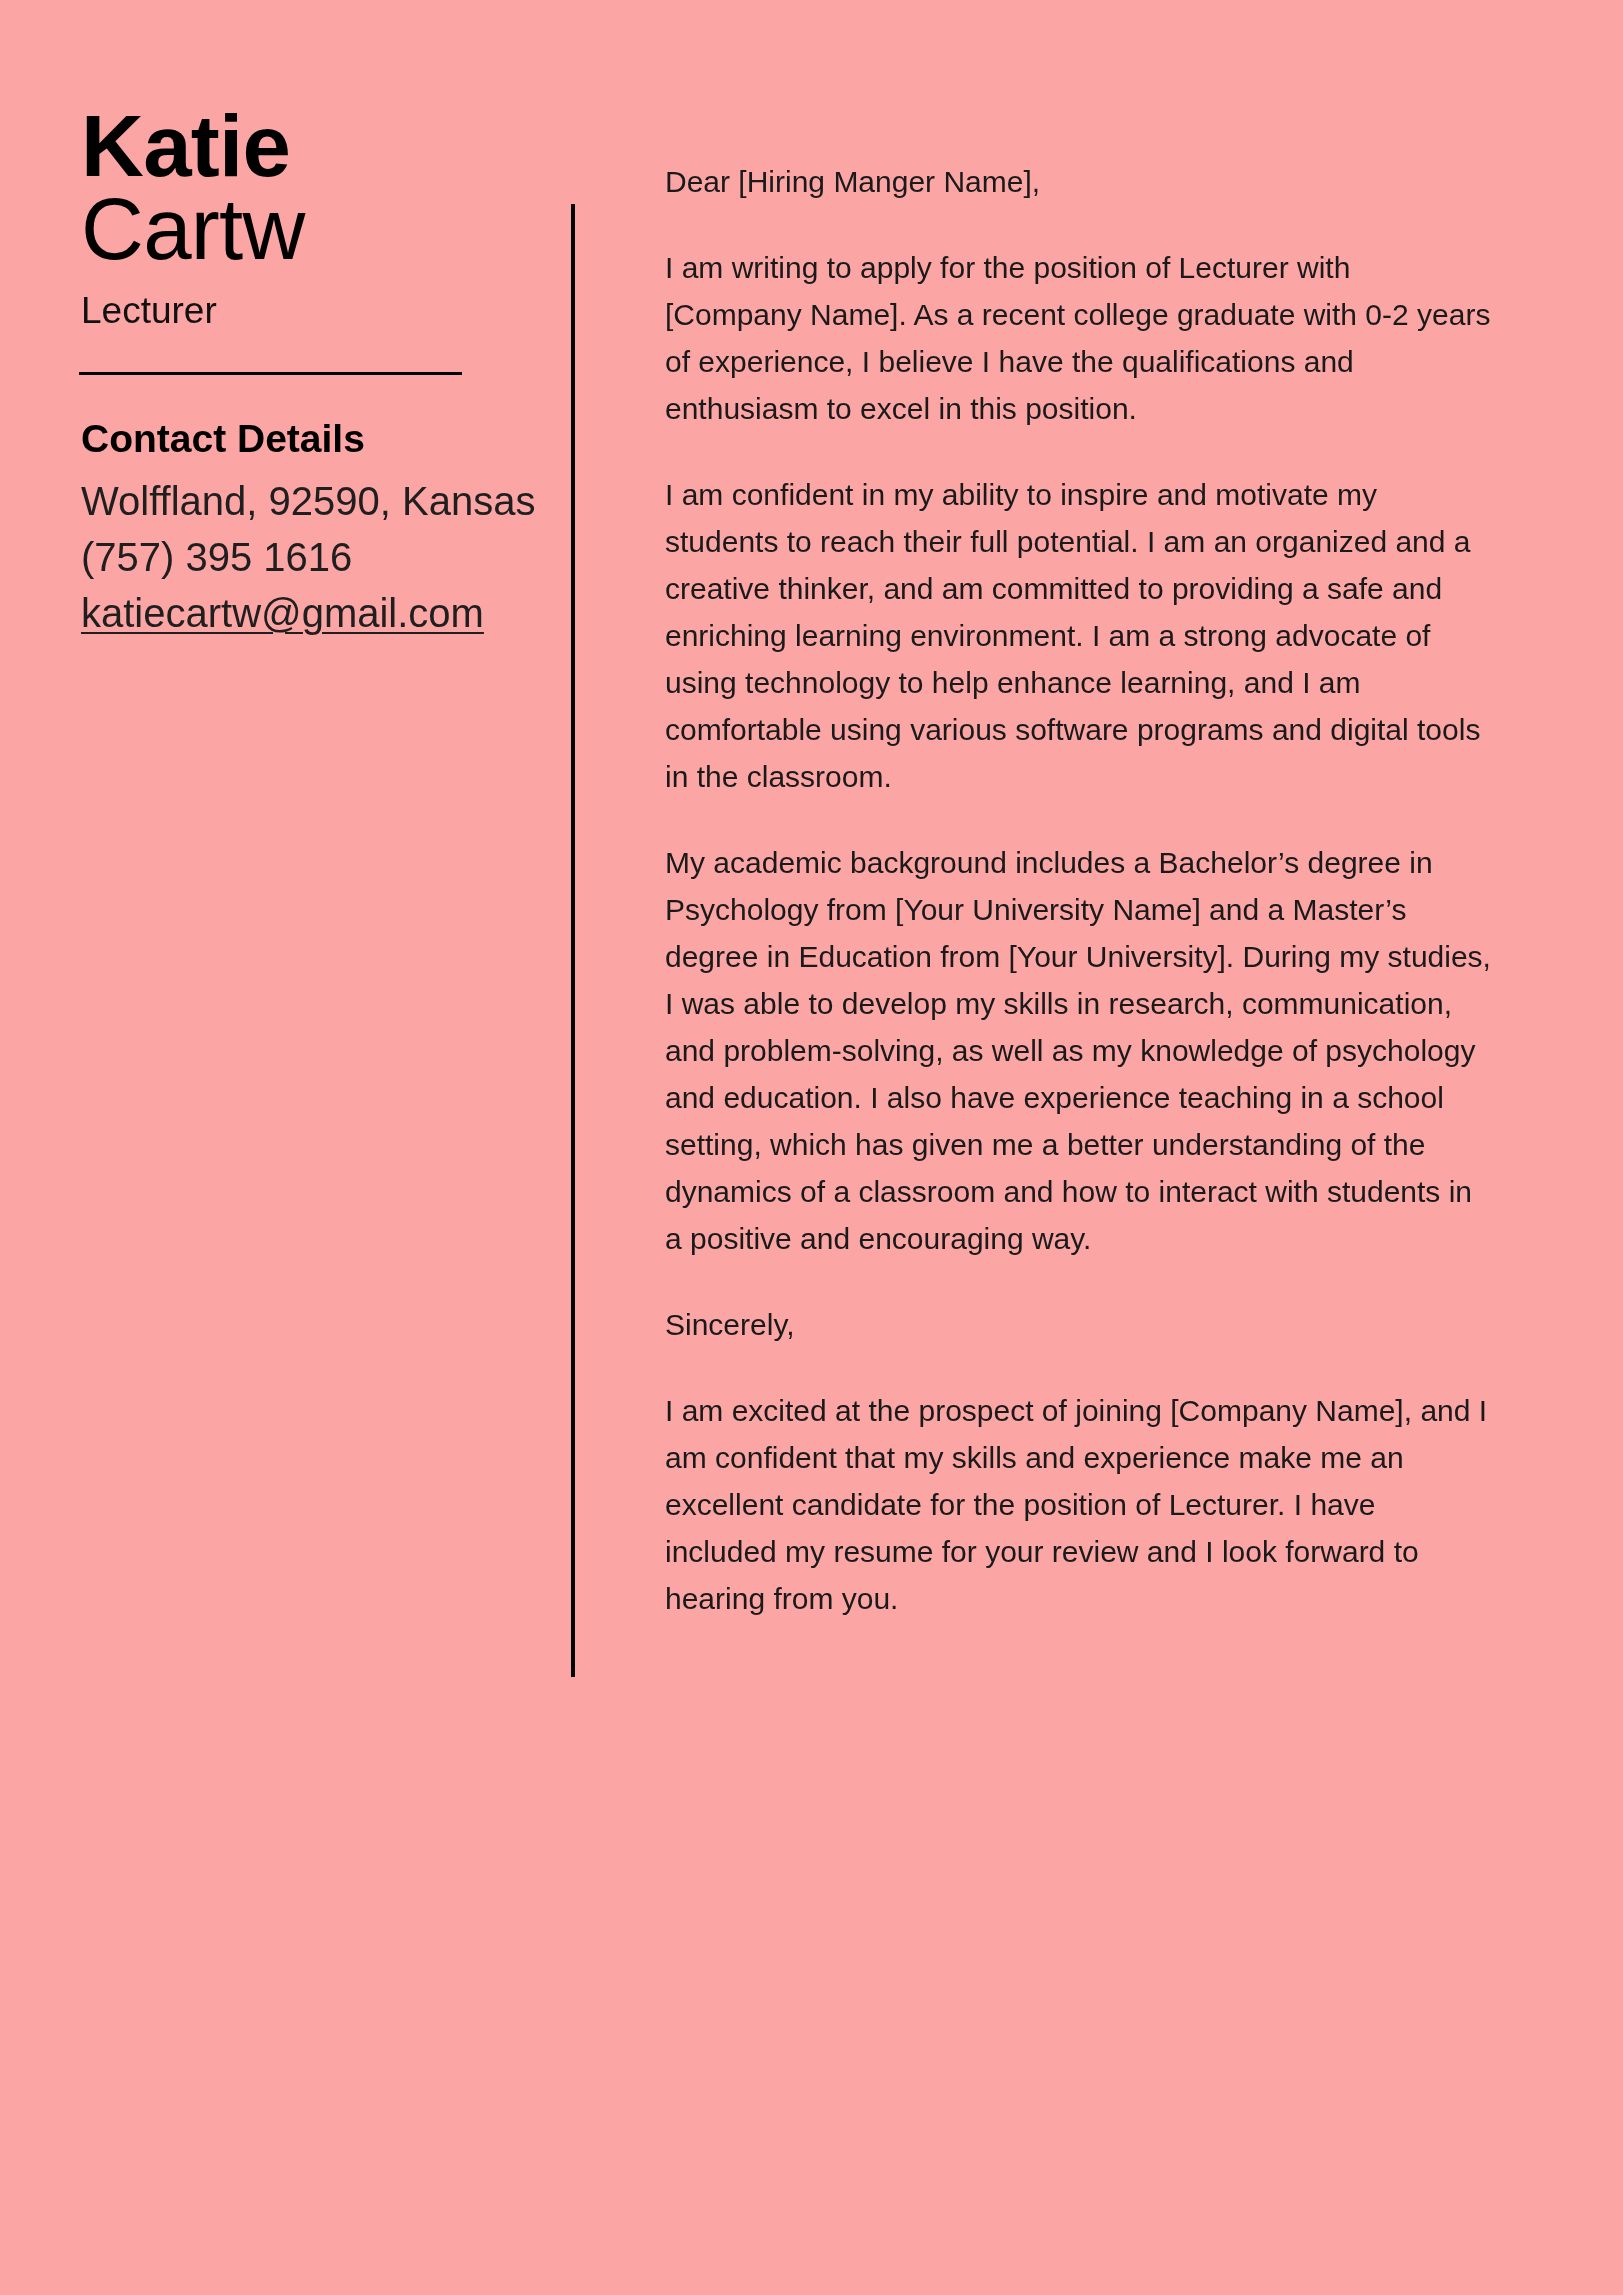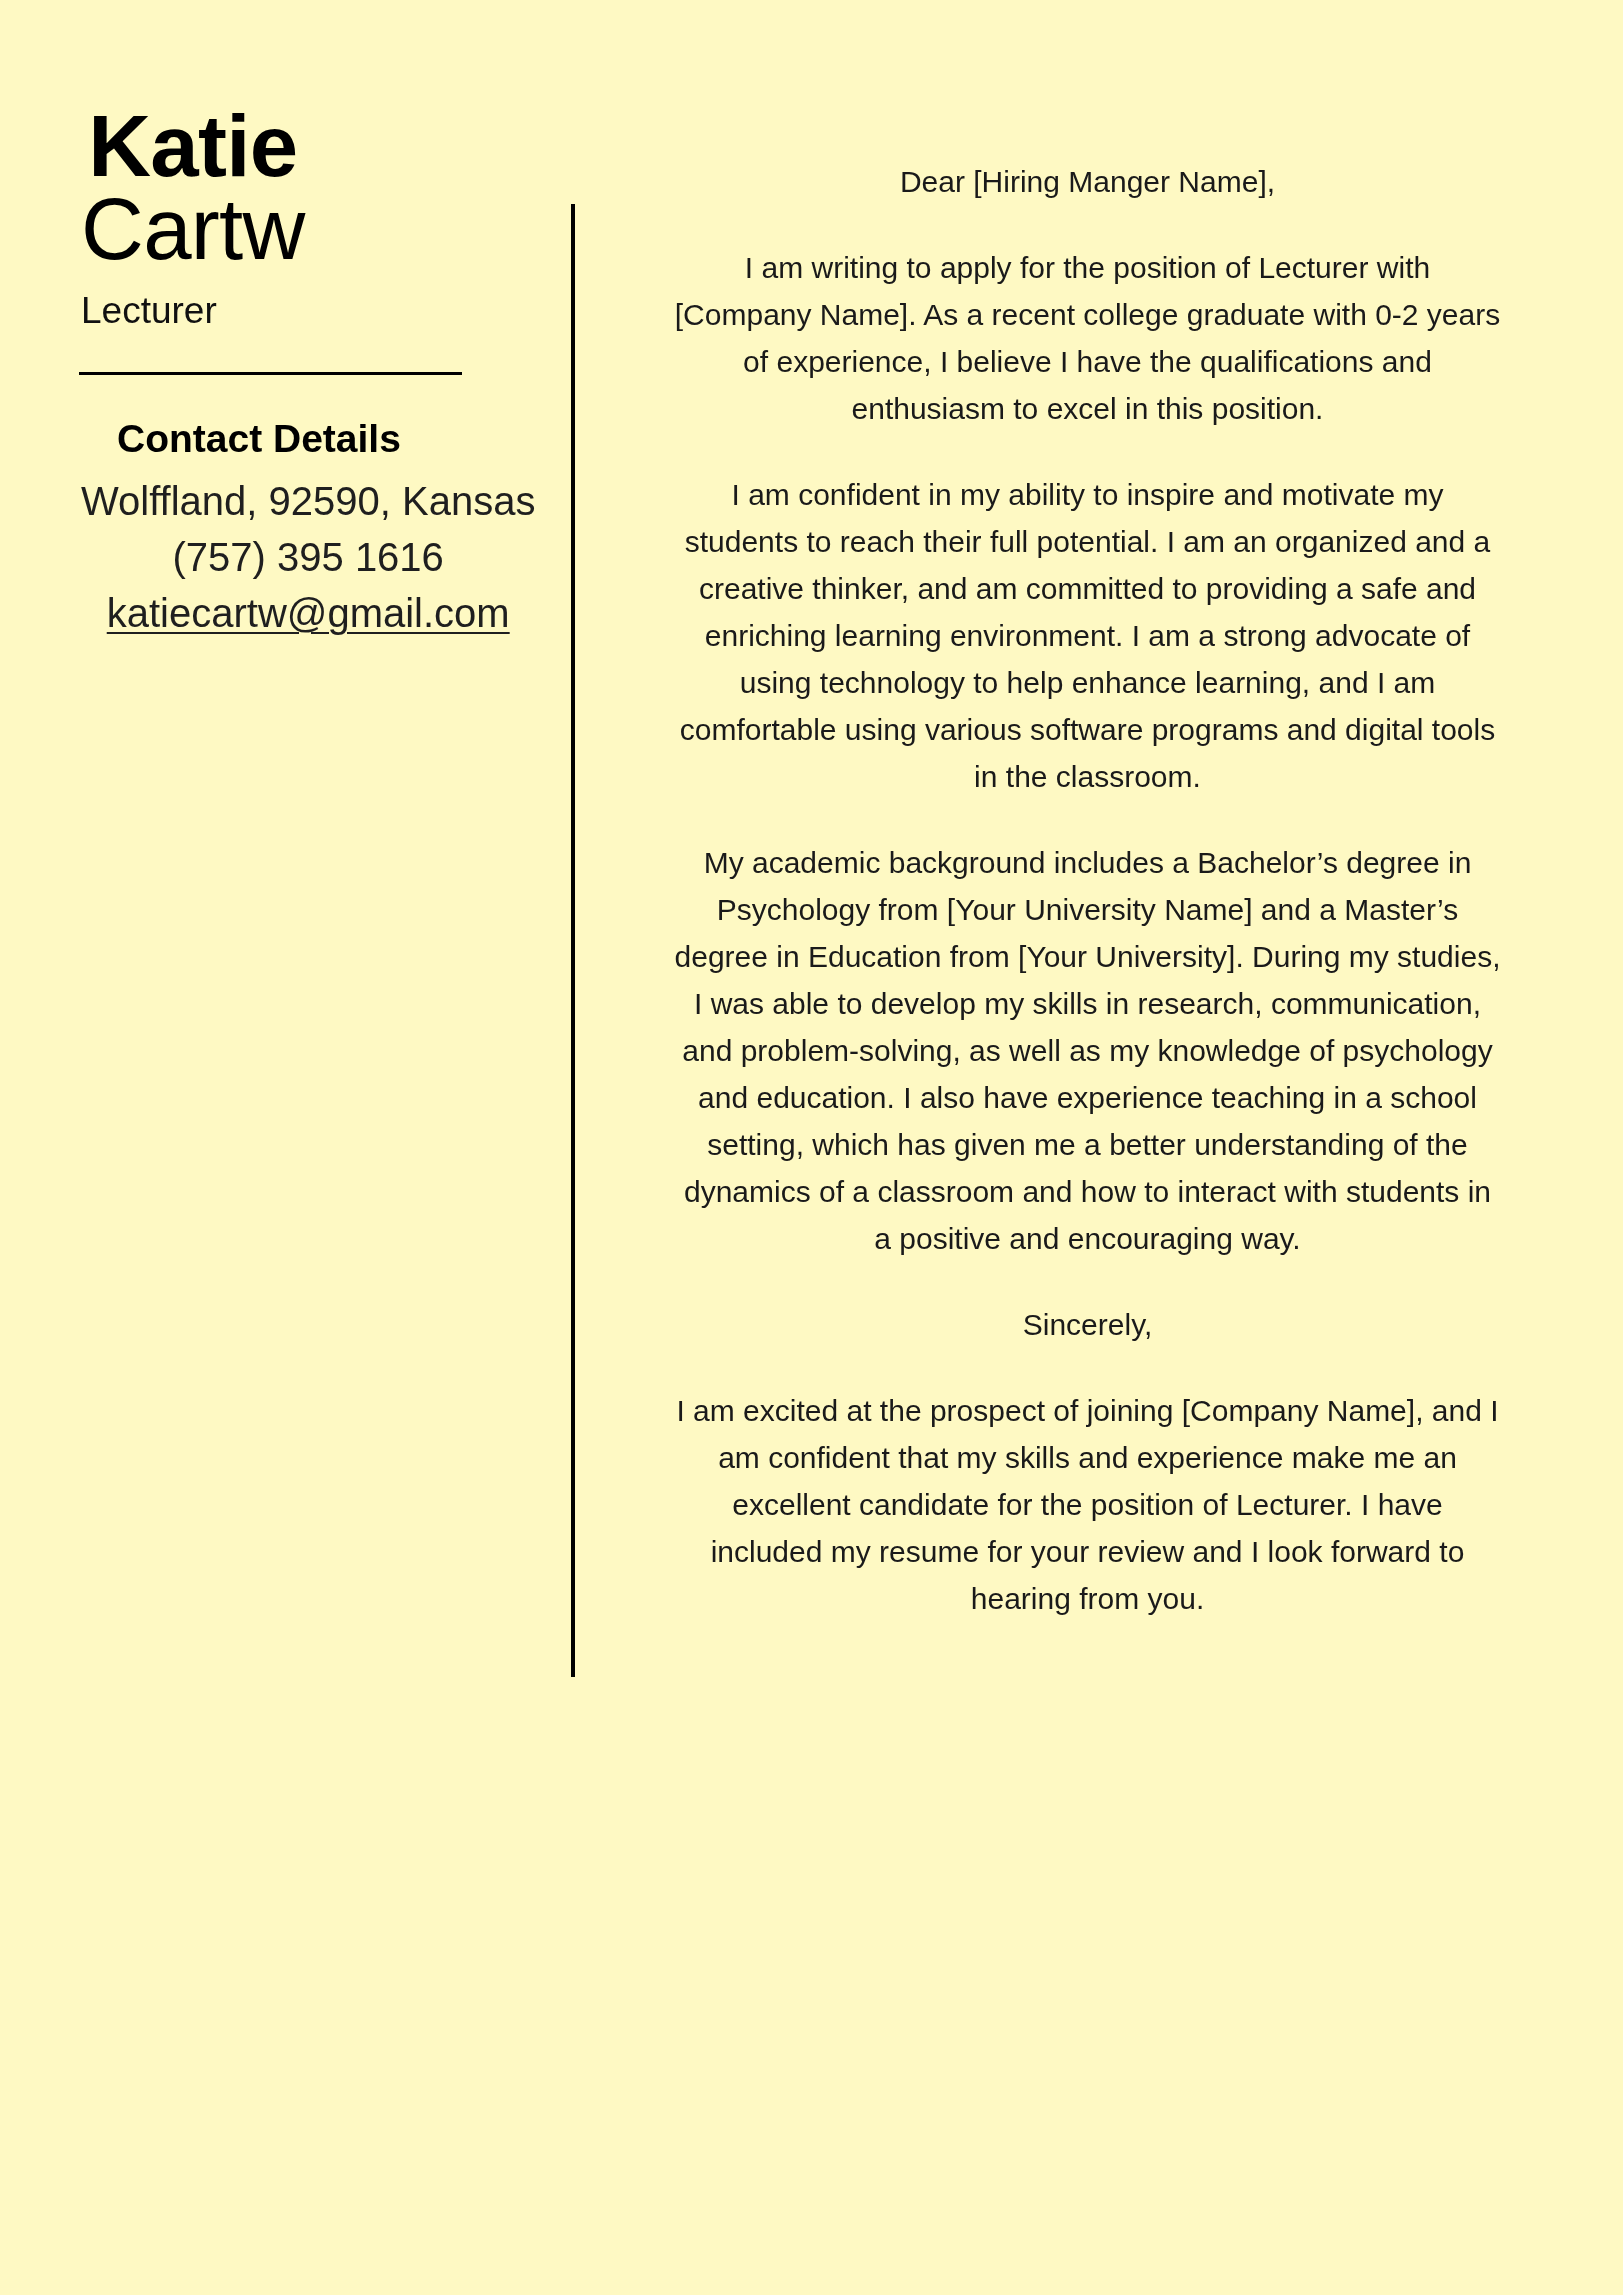--- a/index.html
+++ b/index.html
@@ -4,25 +4,24 @@
 <style>
   html, body {
     margin: 0;
     padding: 0;
     background: #e8e8e8;
   }
   .page {
     position: relative;
     width: 1623px;
     height: 2295px;
-    background: #fef9c3;
+    background: #fca5a5;
     font-family: "Liberation Sans", "DejaVu Sans", sans-serif;
     color: #1a1a1a;
     overflow: hidden;
-    text-align: center;
   }
 
   
   .name-block {
     position: absolute;
     left: 81px;
     top: 104px;
     font-size: 87px;
     line-height: 83px;
     color: #000000;
@@ -51,21 +50,20 @@
   }
 
   .contact-heading {
     position: absolute;
     left: 81px;
     top: 415px;
     font-size: 39px;
     line-height: 47px;
     font-weight: 700;
     color: #000000;
-    margin-left: 36px;
   }
 
   .contact-list {
     position: absolute;
     left: 81px;
     top: 473px;
     font-size: 40px;
     line-height: 56px;
     color: #1f1f1f;
   }

